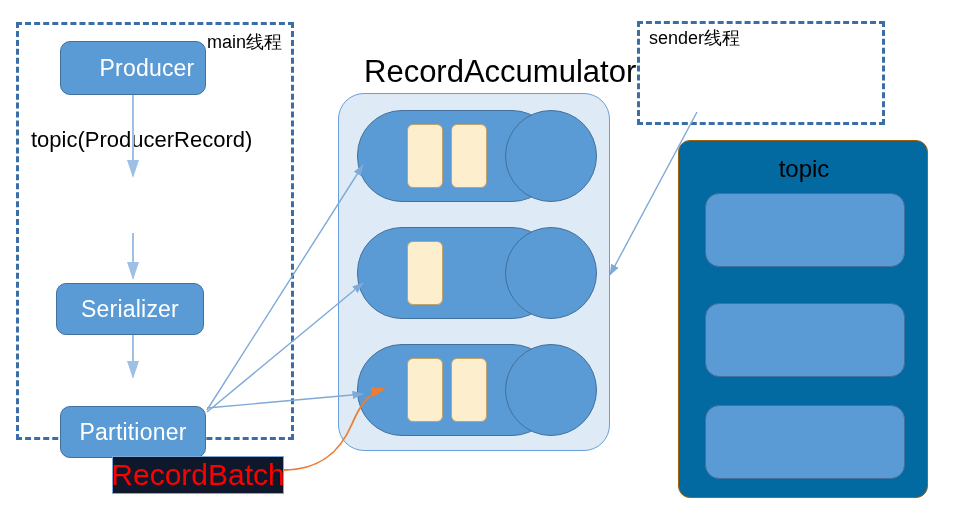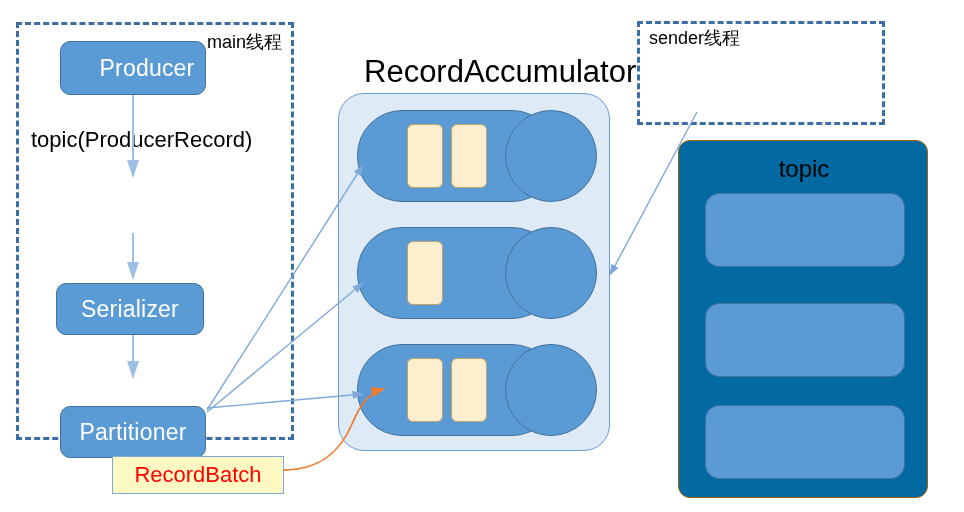--- a/index.html
+++ b/index.html
@@ -126,26 +126,26 @@
     border: 1px solid #bfa36a;
     border-radius: 6px;
   }
   .batch-slot-a { left: 50px; }
   .batch-slot-b { left: 94px; }
 
   
   .recordbatch-box {
     left: 112px; top: 456px;
     width: 172px; height: 38px;
-    background: #fef9c3;
+    background: #0f172a;
     border: 1px solid #7fa9d8;
     display: flex;
     align-items: center;
     justify-content: center;
-    font-size: 22px;
+    font-size: 30px;
     color: #ff0000;
   }
 
   
   .topic-container {
     left: 678px; top: 140px;
     width: 250px; height: 358px;
     background: #0369a1;
     border: 1px solid #a16207;
     border-radius: 12px;

